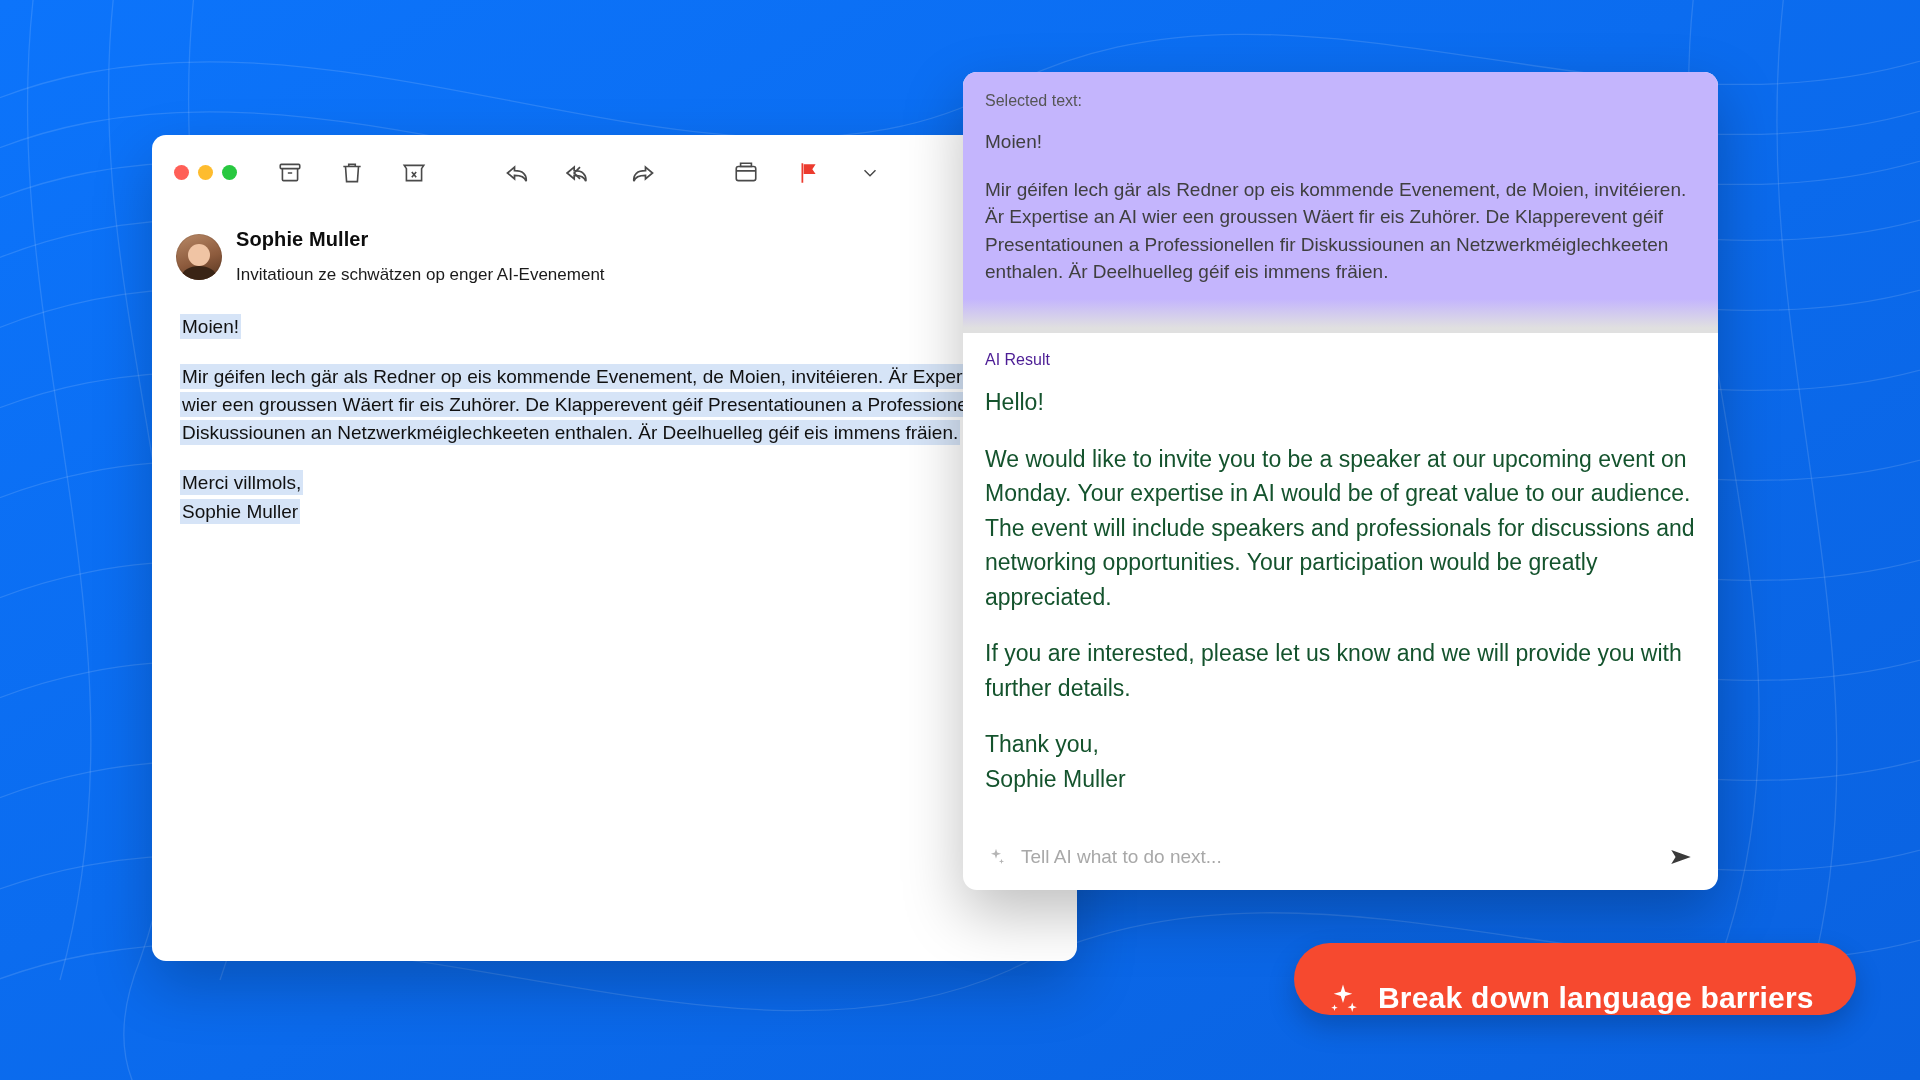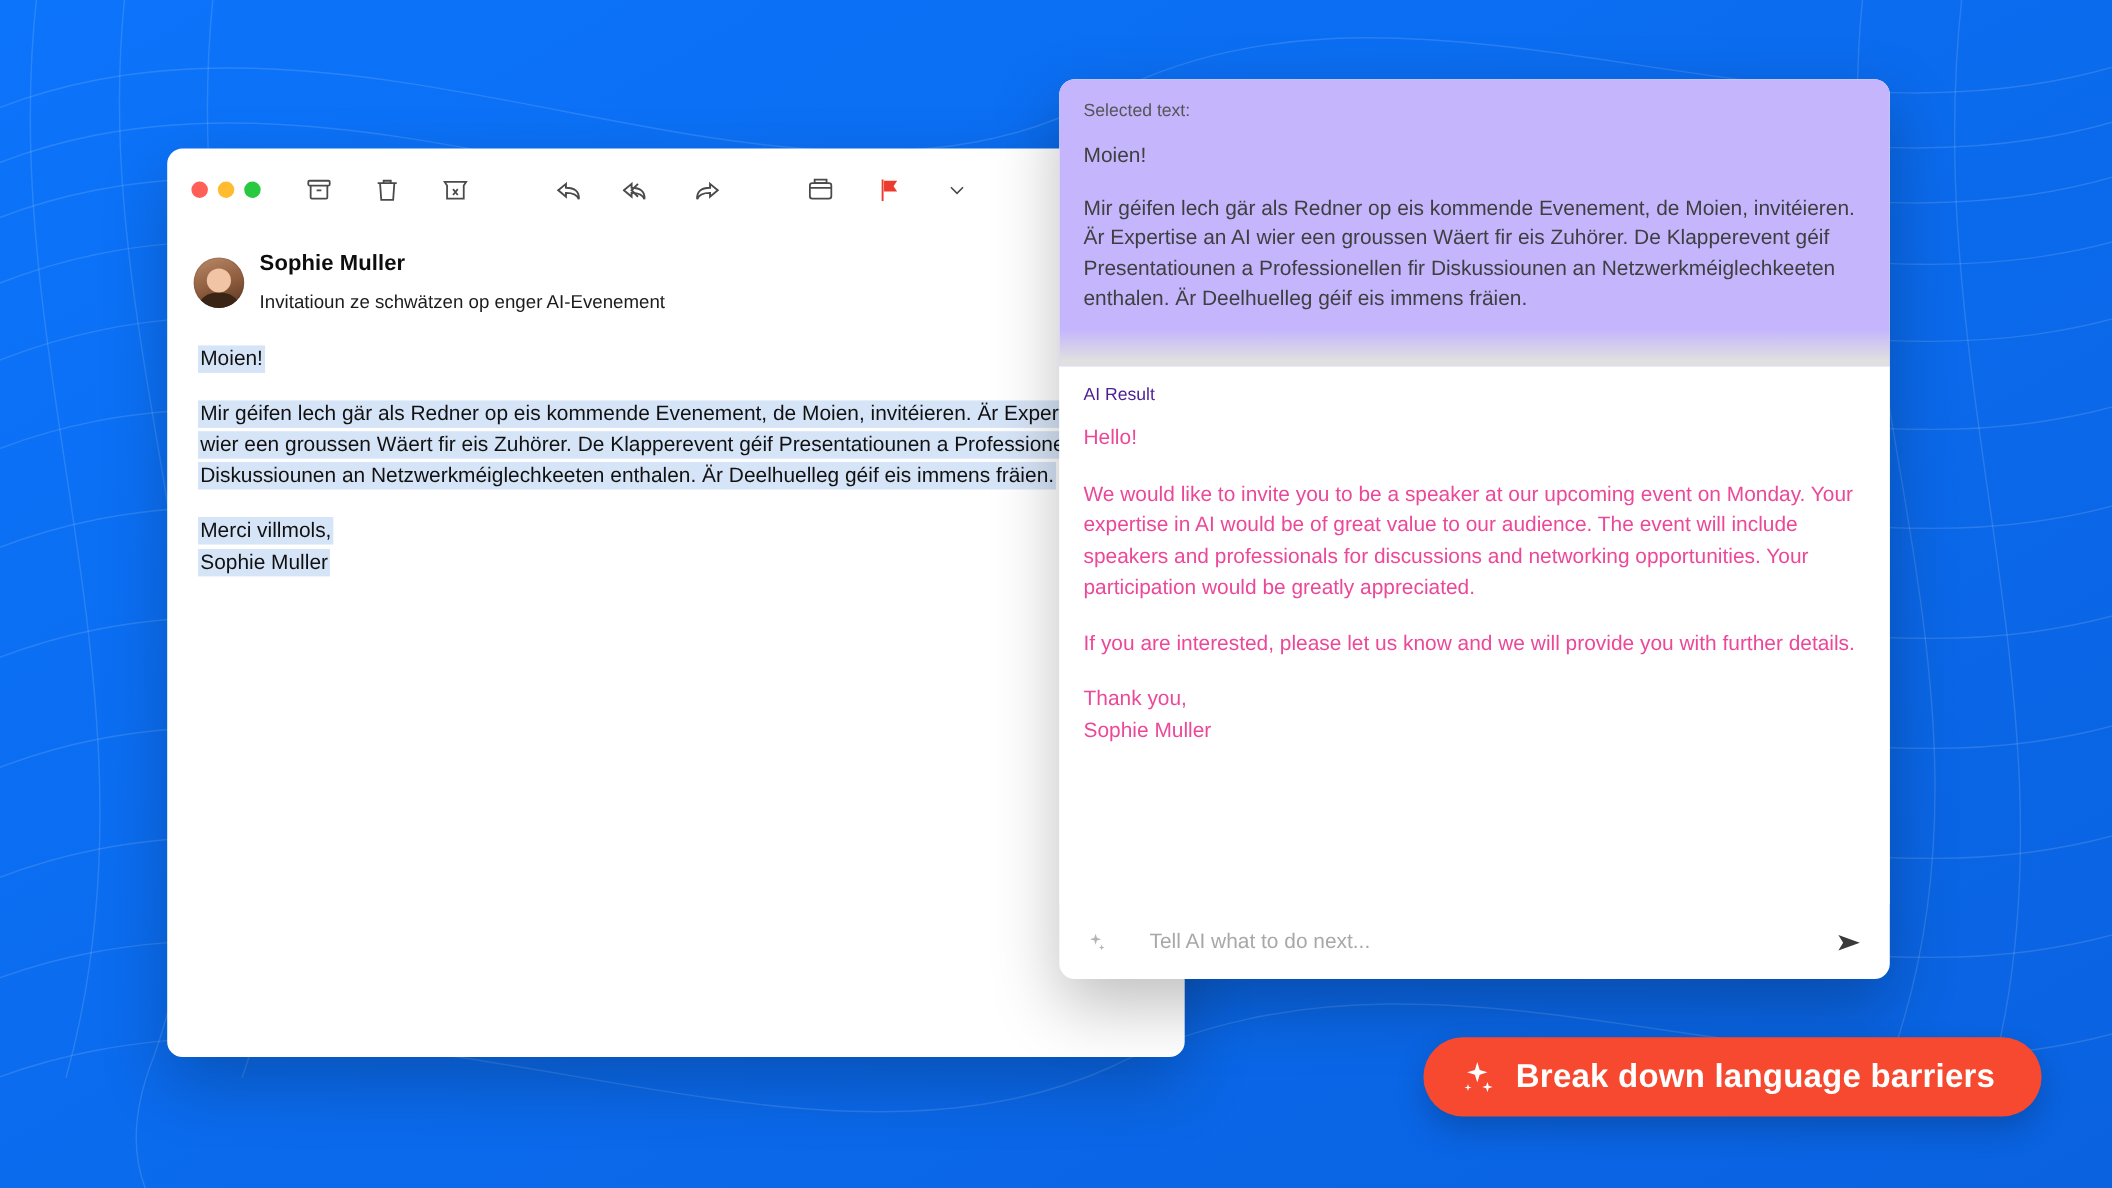--- a/index.html
+++ b/index.html
@@ -130,55 +130,54 @@
     background: linear-gradient(to bottom, rgba(224,224,224,0), #e0e0e0 85%);
   }
 
   .ai-result {
     background: #fff;
     padding: 18px 22px 0 22px;
     height: 489px;
     overflow: hidden;
   }
   .ai-result .lbl { font-size: 16px; color: #4c1d95; margin-bottom: 16px; }
-  .ai-result .r-text { font-size: 19px; line-height: 1.5; color: #ec4899; }
+  .ai-result .r-text { font-size: 23px; line-height: 1.5; color: #14532d; }
   .ai-result .r-text p { margin-bottom: 22px; }
   .ai-result .r-text p:last-child { margin-bottom: 0; }
 
   .ai-input-row {
     height: 68px;
     display: flex; align-items: center;
     gap: 14px;
     padding: 0 22px;
     border-top: 1px solid rgba(0,0,0,0.0);
   }
   .spark-icon { width: 22px; height: 22px; color: #b5b5b5; flex: 0 0 auto; }
   .ai-input {
     flex: 1 1 auto;
     border: none; outline: none;
     font-size: 19px;
     color: #222;
     font-family: "Liberation Sans", sans-serif;
     background: transparent;
-    margin-left: 24px;
   }
   .ai-input::placeholder { color: #a8a8a8; }
   .send-btn {
     width: 30px; height: 30px; flex: 0 0 auto;
     display: flex; align-items: center; justify-content: center;
     color: #3a3a3a;
     background: none; border: none; cursor: pointer;
   }
 
   
   .cta {
     position: absolute;
     left: 1294px; top: 943px;
     height: 72px;
-    display: flex; align-items: center; gap: 18px;
+    display: flex; align-items: flex-end; gap: 18px;
     padding: 0 42px 0 32px;
     background: #f6492f;
     border-radius: 36px;
     box-shadow: 0 12px 28px rgba(0,0,0,0.20);
     cursor: pointer;
   }
   .cta-label {
     color: #fff;
     font-size: 30px;
     font-weight: bold;

